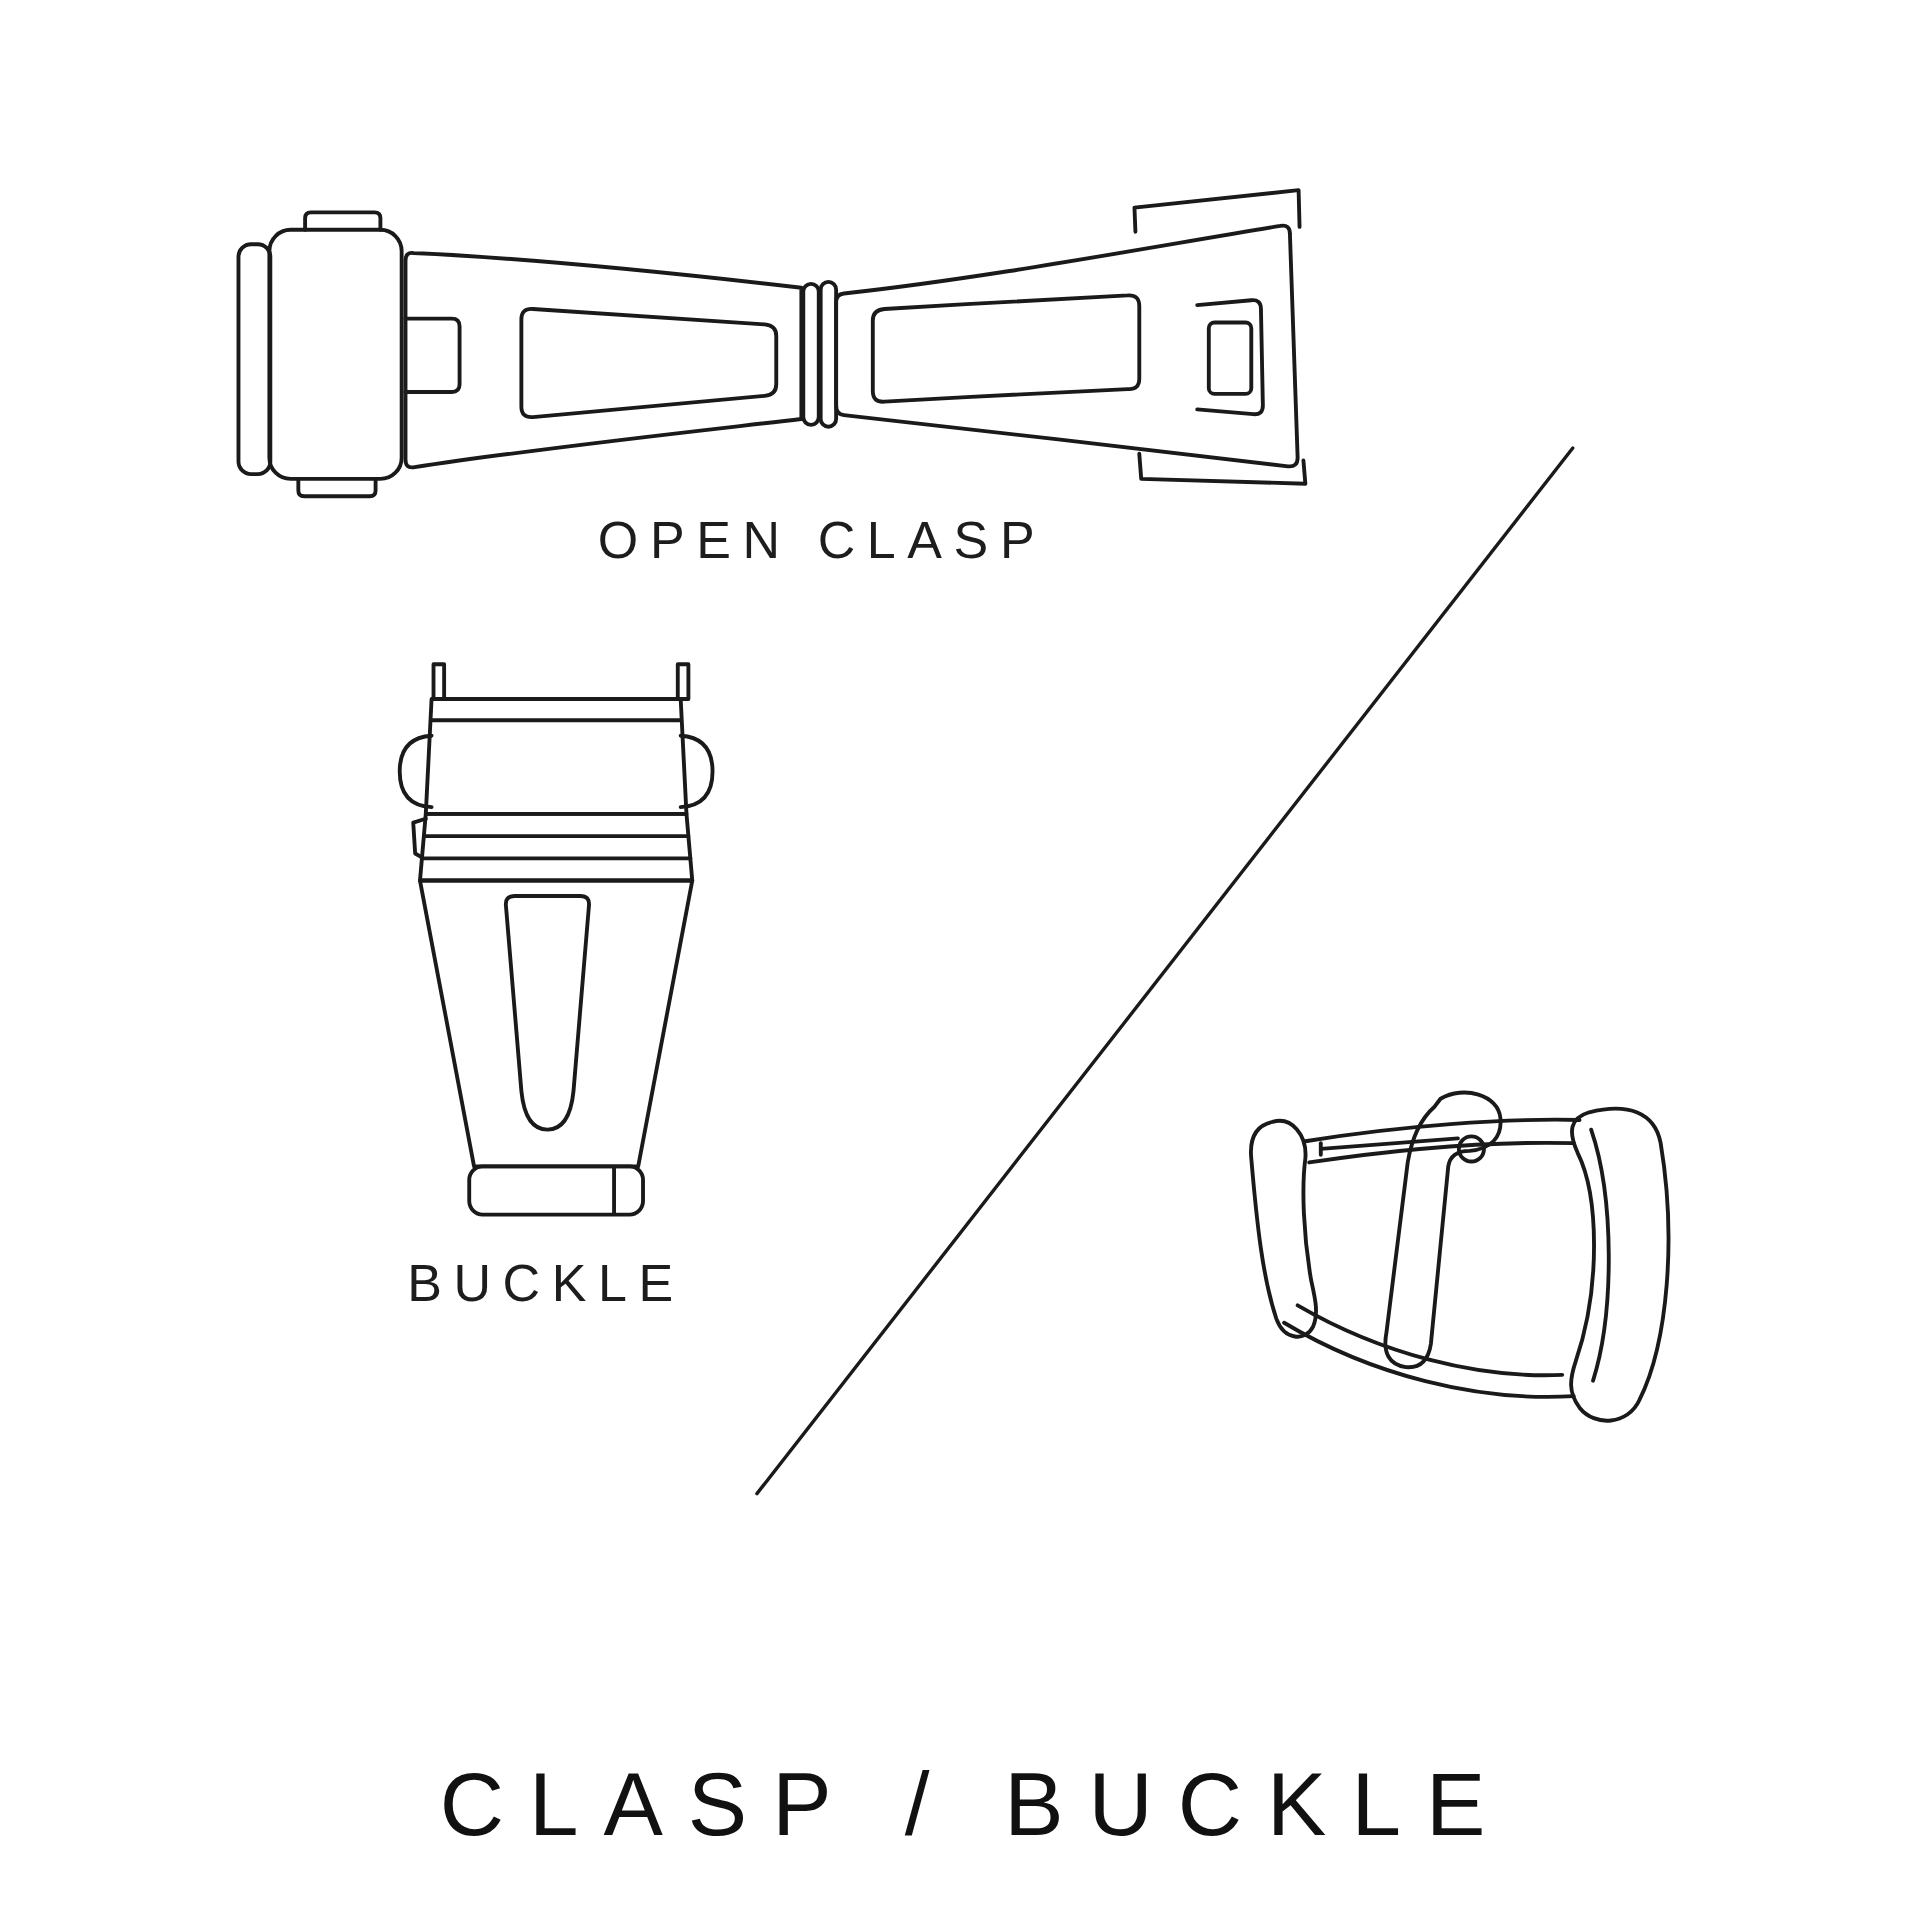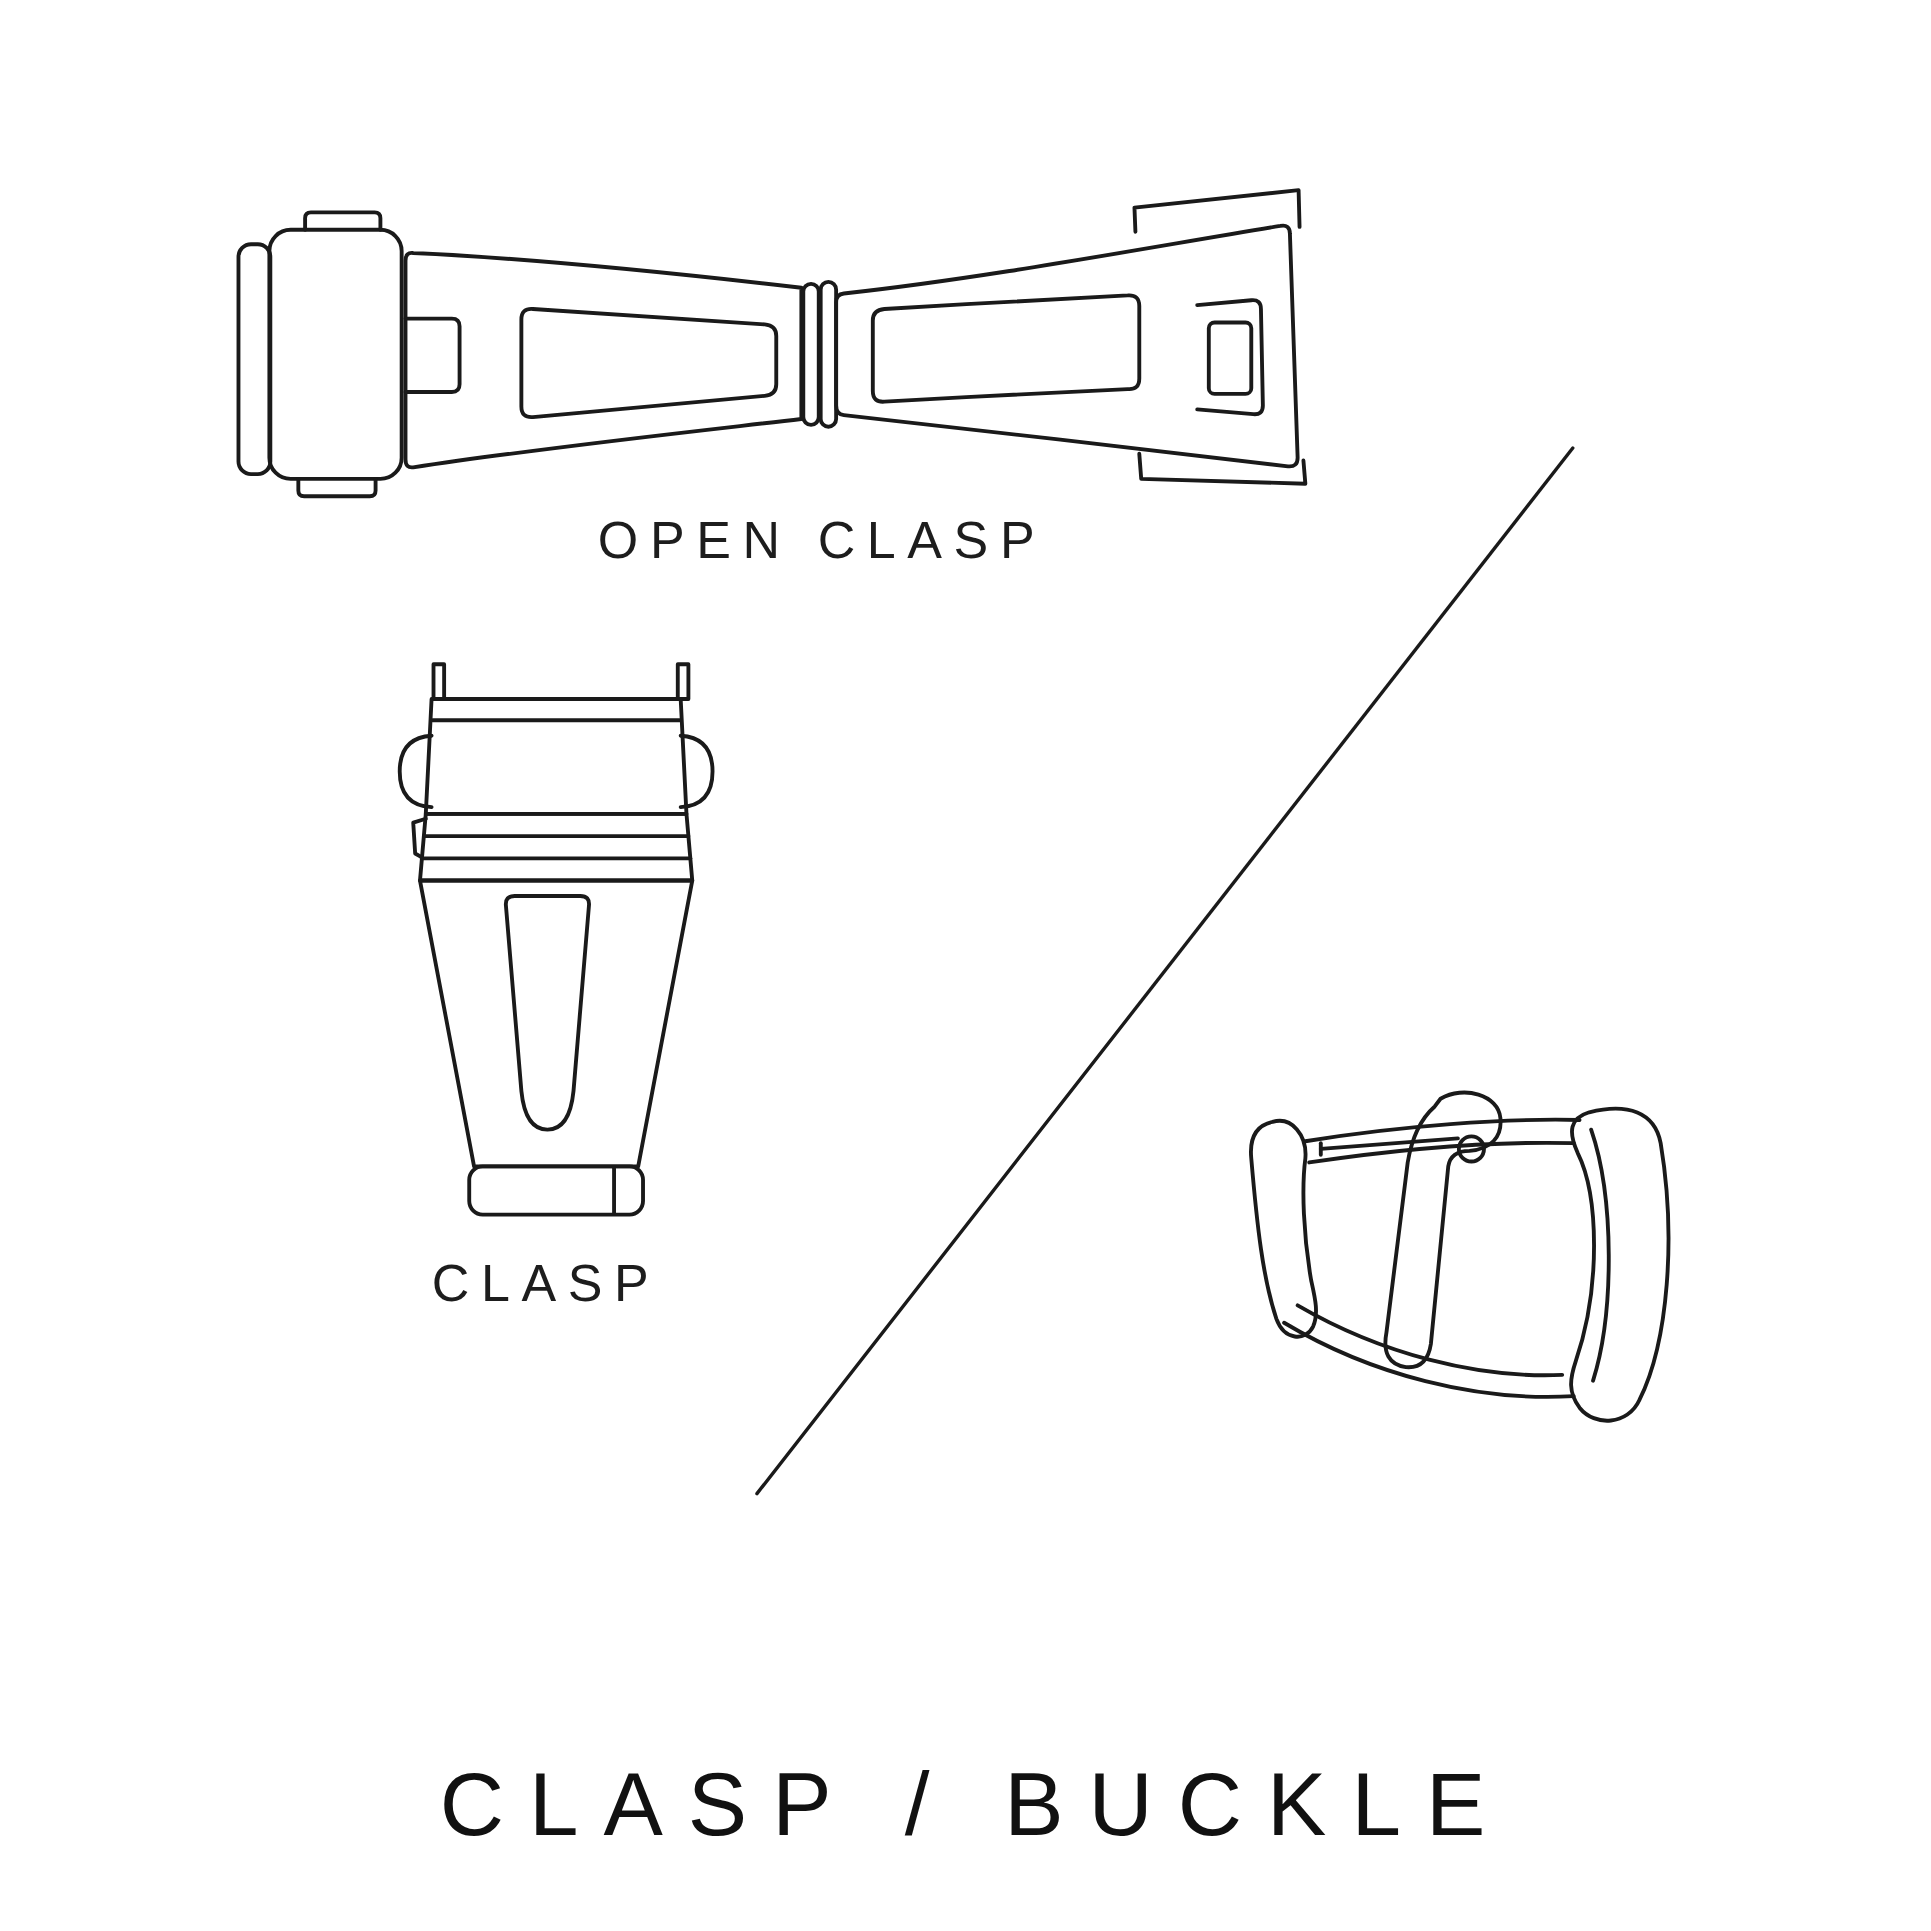--- a/index.html
+++ b/index.html
@@ -128,18 +128,18 @@
       <path d="M1486,1146 C1470,1160 1462,1180 1458,1204 L1436,1380 Q1430,1412 1456,1416 Q1478,1418 1482,1392 L1500,1208 C1502,1196 1510,1192 1522,1192 C1544,1190 1556,1178 1554,1158 C1552,1134 1516,1124 1492,1138 Z"></path>
       <circle cx="1524" cy="1190" r="13"></circle>
 
       <path d="M1330,1370 C1420,1424 1530,1452 1630,1446"></path>
       <path d="M1344,1352 C1430,1402 1530,1428 1618,1424"></path>
     </g>
   </svg>
 
   <div class="caption caption-open">OPEN CLASP</div>
 
-  <div class="caption caption-closed">CLASP</div>
+  <div class="caption caption-closed">BUCKLE</div>
 
   <div class="diagram-title">CLASP / BUCKLE</div>
 
 </div>
 
 
 </body></html>

